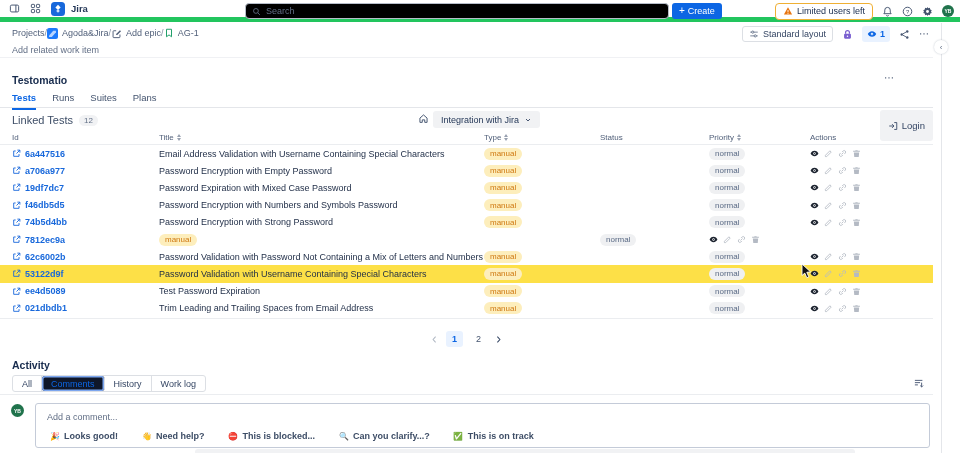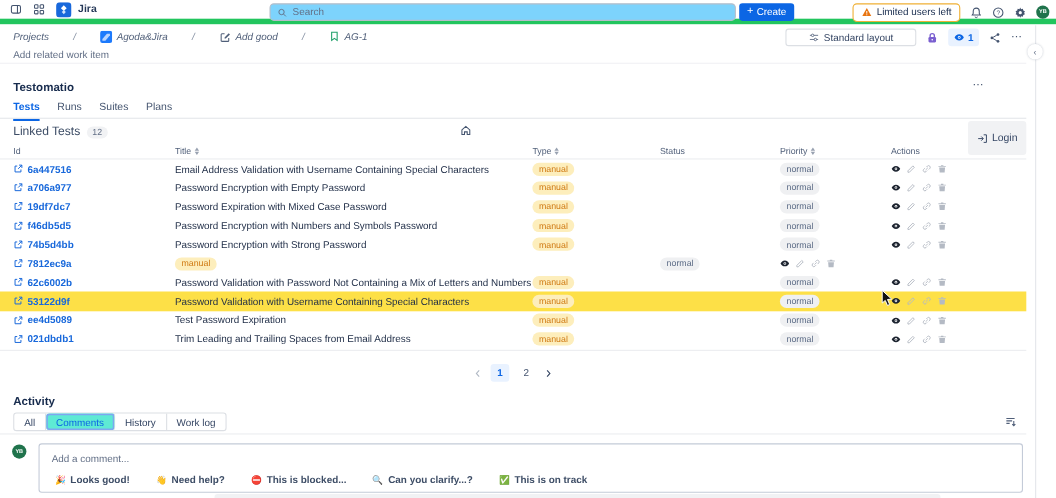--- a/index.html
+++ b/index.html
@@ -8,39 +8,39 @@
   .canvas { position:relative; width:960px; height:453px; background:#fff; }
 
   
   .topnav { position:absolute; top:0; left:0; width:960px; height:22px;
     border-bottom:5px solid #22c55e; display:flex; align-items:center; background:#fff; }
   .nav-left { display:flex; align-items:center; gap:10px; padding-left:9px; }
   .appname { font-size:9.5px; font-weight:bold; color:#253858; margin-left:2px; }
   .iconbtn { display:flex; align-items:center; justify-content:center; cursor:pointer; background:none; border:none; }
   .searchbox { position:absolute; left:245px; top:3px; width:424px; height:16px;
     border:1px solid #b6bdc9; border-radius:4px; display:flex; align-items:center;
-    gap:5px; padding-left:6px; font-size:9px; color:#626f86; background:#7dd3fc; }
+    gap:5px; padding-left:6px; font-size:9px; color:#626f86; background:#000000; }
   .createbtn { position:absolute; left:672px; top:3px; height:16px; padding:0 7px;
     background:#0c66e4; color:#fff; border:none; border-radius:3px; font-size:9px;
     display:flex; align-items:center; gap:3px; font-family:inherit; }
   .createbtn .plus { font-size:10px; line-height:1; }
   .nav-right { position:absolute; right:6px; top:0; height:22px; display:flex; align-items:center; gap:9px;padding-left:27px; }
   .warnbtn { height:17px; display:flex; align-items:center; gap:4px; padding:0 7px;
     border:1px solid #efb034; border-radius:4px; background:#fff; font-size:9px;
     color:#172b4d; font-family:inherit; }
   .avatar { width:12px; height:12px; border-radius:50%; background:#20734c; color:#fff;
     font-size:5px; font-weight:bold; display:flex; align-items:center; justify-content:center; }
 
   
-  .crumbrow { position:absolute; top:23px; left:12px; height:20px; display:flex; align-items:center; gap:22px;
-    font-size:9px; color:#505f79;font-style:italic; }
+  .crumbrow { position:absolute; top:23px; left:12px; height:20px; display:flex; align-items:center; gap:0;
+    font-size:9px; color:#505f79; }
   .crumb { display:flex; align-items:center; gap:4px; cursor:pointer; }
   .crumb-sep { color:#8590a2; }
   .toolbar { position:absolute; top:26px; right:30px; display:flex; align-items:center; gap:9px; }
-  .layoutbtn { height:16px; display:flex; align-items:center; gap:4px; padding:0 20px;
+  .layoutbtn { height:16px; display:flex; align-items:center; gap:4px; padding:0 6px;
     border:1px solid #dcdfe4; border-radius:3px; background:#fff; font-size:9px; color:#344563; font-family:inherit; }
   .eyepill { height:16px; display:flex; align-items:center; gap:3px; padding:0 5px;
     background:#e9f2ff; border-radius:3px; color:#0c66e4; font-size:9px; font-weight:bold;
     border:none; font-family:inherit; }
   .morebtn { background:none; border:none; font-size:10px; color:#44546f; letter-spacing:1px;
     font-family:inherit; line-height:1; }
 
   .right-divider { position:absolute; left:941px; top:23px; width:1px; height:430px; background:#e4e6ea; }
   .collapse-btn { position:absolute; left:934px; top:40px; width:14px; height:14px; border-radius:50%;
     background:#fff; box-shadow:0 0 2px rgba(9,30,66,.25); display:flex; align-items:center;
@@ -99,21 +99,21 @@
     border:none; background:none; font-size:9px; color:#44546f; border-radius:3px; font-family:inherit; }
   .page.is-current { background:#e9f2ff; color:#0c66e4; font-weight:bold; }
   .pnav { background:none; border:none; display:flex; align-items:center; }
 
   
   .act-title { position:absolute; top:359px; left:12px; font-size:10.5px; font-weight:bold; }
   .seg { position:absolute; top:375px; left:12px; height:17px; display:flex; border:1px solid #dcdfe4;
     border-radius:3px; font-size:9px; color:#344563; background:#fff;justify-content:space-between; }
   .seg-item { padding:0 9px; display:flex; align-items:center; border-right:1px solid #dcdfe4; cursor:pointer; }
   .seg-item:last-child { border-right:none; }
-  .seg-item.is-active { color:#0c66e4; box-shadow:inset 0 0 0 1.5px #7da7f0; border-radius:3px; background:#5eead4; }
+  .seg-item.is-active { color:#0c66e4; box-shadow:inset 0 0 0 1.5px #7da7f0; border-radius:3px; background:#0f172a; }
   .sortbtn { position:absolute; left:913px; top:377px; background:none; border:none; }
 
   .c-avatar { position:absolute; top:404px; left:11px; width:13px; height:13px; border-radius:50%;
     background:#20734c; color:#fff; font-size:5px; font-weight:bold; display:flex; align-items:center; justify-content:center; }
   .commentbox { position:absolute; top:403px; left:35px; width:895px; height:45px;
     border:1px solid #c4cbd8; border-radius:3px; background:#fff; }
   .placeholder { position:absolute; top:8px; left:11px; font-size:9px; color:#626f86; }
   .quickrow { position:absolute; top:27px; left:14px; display:flex; gap:24px; }
   .chip { display:flex; align-items:center; gap:4px; background:none; border:none; font-size:9px;
     color:#3d4d66; font-weight:bold; font-family:inherit; white-space:nowrap; }
@@ -210,21 +210,21 @@
           <path d="M3 11l6-7h4v2l-6 7H3z" fill="#b8d4ff"></path>
         </svg>
       <span>Agoda&amp;Jira</span>
     </span>
     <span class="crumb-sep">/</span>
     <span class="crumb">
       <svg width="11" height="11" viewBox="0 0 16 16">
           <path d="M13 9.5V13a1 1 0 0 1-1 1H4a1 1 0 0 1-1-1V5a1 1 0 0 1 1-1h3.5" fill="none" stroke="#505f79" stroke-width="1.4"></path>
           <path d="M7.5 8.7l5.5-5.5 1.6 1.6-5.5 5.5H7.5V8.7z" fill="#505f79"></path>
         </svg>
-      <span>Add good</span>
+      <span>Add epic</span>
     </span>
     <span class="crumb-sep">/</span>
     <span class="crumb">
       <svg width="10" height="10" viewBox="0 0 16 16">
           <path d="M4 2h8v12l-4-3-4 3z" fill="none" stroke="#22a06b" stroke-width="1.6"></path>
         </svg>
       <span>AG-1</span>
     </span>
   </nav>
 
@@ -285,20 +285,26 @@
   <div class="divider d2"></div>
 
   <div class="lt-row">
     <div class="lt-title">
       <span>Linked Tests</span>
       <span class="countbadge">12</span>
     </div>
     <button class="iconbtn home-btn">
       <svg width="11" height="11" viewBox="0 0 16 16">
           <path d="M2.8 7.4L8 2.8l5.2 4.6V13.6H9.8V10H6.2v3.6H2.8V7.4z" fill="none" stroke="#44546f" stroke-width="1.4"></path>
+        </svg>
+    </button>
+    <button class="projselect">
+      <span>Integration with Jira</span>
+      <svg width="8" height="8" viewBox="0 0 16 16">
+          <path d="M4 6l4 4 4-4" stroke="#344563" stroke-width="1.8" fill="none"></path>
         </svg>
     </button>
     <button class="loginbtn">
       <svg width="10" height="10" viewBox="0 0 16 16" fill="none" stroke="#344563" stroke-width="1.4">
           <path d="M2 8h7M6.5 5L9.5 8l-3 3"></path>
           <path d="M10 2.5h4v11h-4"></path>
         </svg>
       <span>Login</span>
     </button>
   </div>

